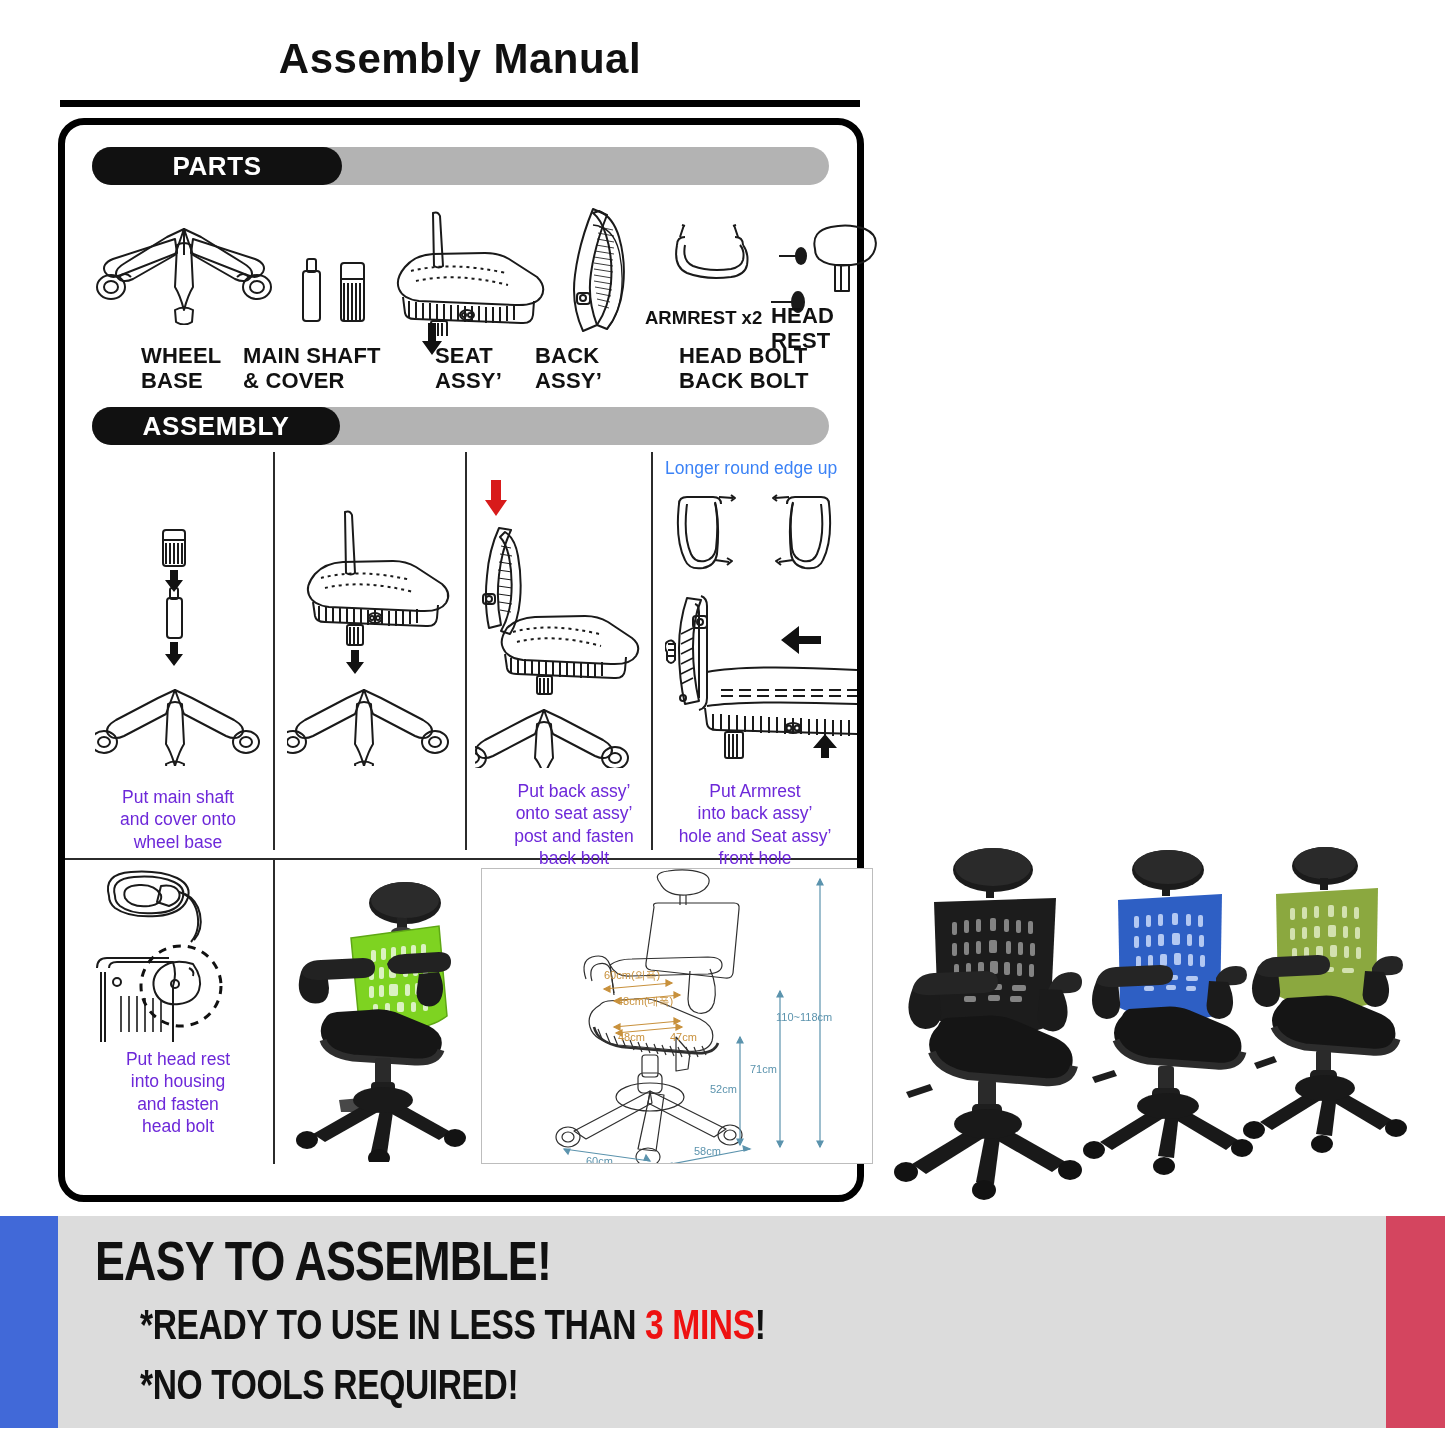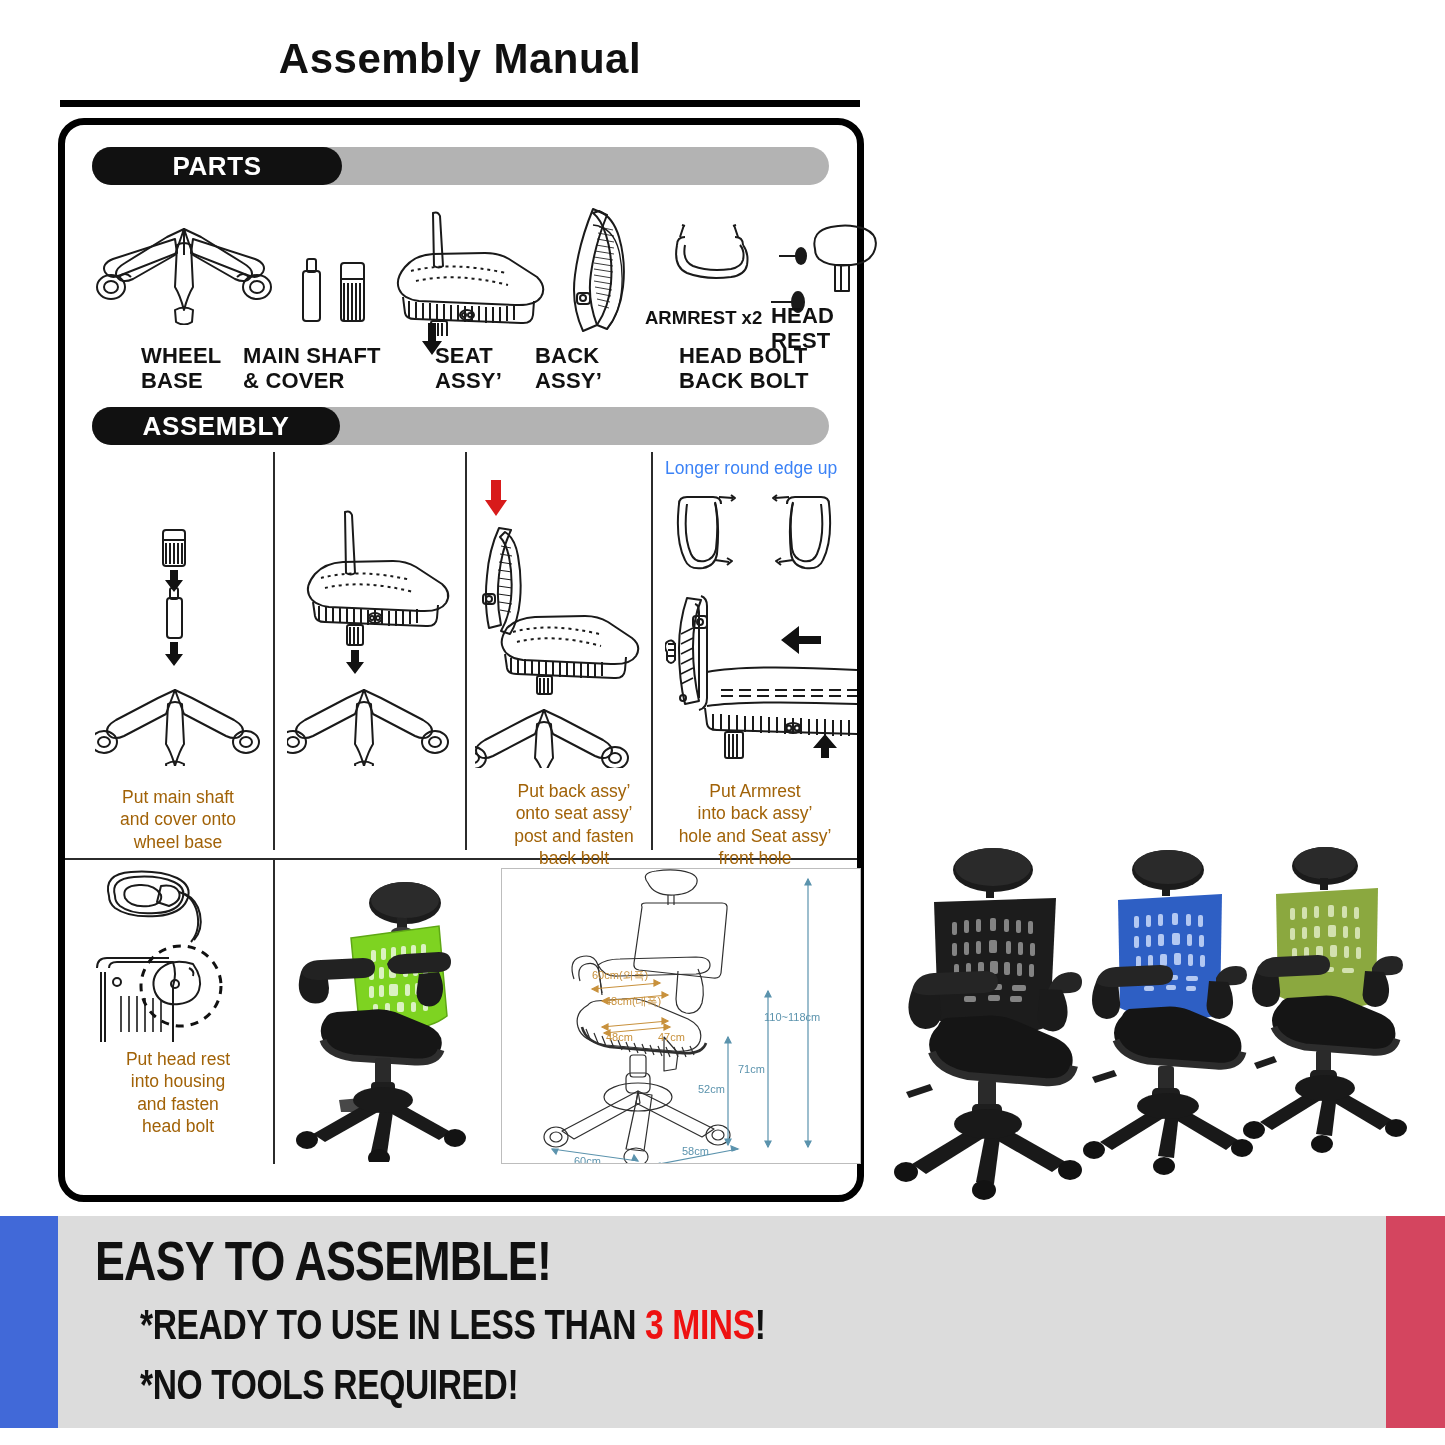--- a/index.html
+++ b/index.html
@@ -25,21 +25,21 @@
   
   #parts-area{position:absolute;left:0;top:78px;width:100%;height:222px;}
   .part-label{position:absolute;font-size:22px;font-weight:bold;
               line-height:1.15;letter-spacing:.2px;}
   .inline-label{position:absolute;font-size:18.5px;font-weight:bold;line-height:1.15;}
 
   
   #asm-area{position:absolute;left:0;top:345px;width:100%;height:720px;}
   .vdiv{position:absolute;width:2px;background:#2b2b2b;}
   .hdiv{position:absolute;height:2px;background:#2b2b2b;}
-  .step-cap{position:absolute;text-align:center;font-size:17.5px;line-height:1.28;color:#a16207;}
+  .step-cap{position:absolute;text-align:center;font-size:17.5px;line-height:1.28;color:#6d28d9;}
   .note{position:absolute;font-size:17.5px;line-height:1.2;color:#3b82f6;}
 
   
   .photo-frame{position:absolute;background:#fff;}
   .dim-frame{position:absolute;background:#fff;border:1px solid #bdbdbd;}
 
   
   #banner{position:absolute;left:0;top:1216px;width:1445px;height:212px;background:#dcdcdc;}
   #band-left{position:absolute;left:0;top:0;width:58px;height:212px;}
   #band-right{position:absolute;right:0;top:0;width:59px;height:212px;}
@@ -408,21 +408,21 @@
           </g>
           <g fill="#131313">
             <ellipse cx="28" cy="272" rx="11" ry="9"></ellipse>
               <ellipse cx="176" cy="270" rx="11" ry="9"></ellipse>
             <ellipse cx="100" cy="290" rx="11" ry="9"></ellipse>
           </g>
         </g>
       </svg>
     </div>
 
-    <div class="dim-frame" style="left:436px;top:398px;width:358px;height:294px;">
+    <div class="dim-frame" style="left:416px;top:398px;width:358px;height:294px;padding-left:32px;">
       <svg width="358" height="294" viewBox="0 0 358 294">
         <rect width="358" height="294" fill="#fff"></rect>
         <g fill="none" stroke="#2f2f2f" stroke-width="1.2" stroke-linejoin="round">
 
           <path d="M146 14 q-8 -10 8 -12 q20 -3 34 2 q10 4 6 12 q-5 9 -22 10 q-20 1 -26 -12 z"></path>
           <path d="M166 26 v10 M172 26 v10"></path>
 
           <path d="M140 38 q-2 -4 4 -4 l76 0 q6 0 5 6 l-6 64 q-1 6 -8 5 l-74 -8 q-6 -1 -5 -7 z"></path>
 
           <path d="M72 110 q-6 -18 6 -22 q14 -4 18 8 l4 28"></path>

